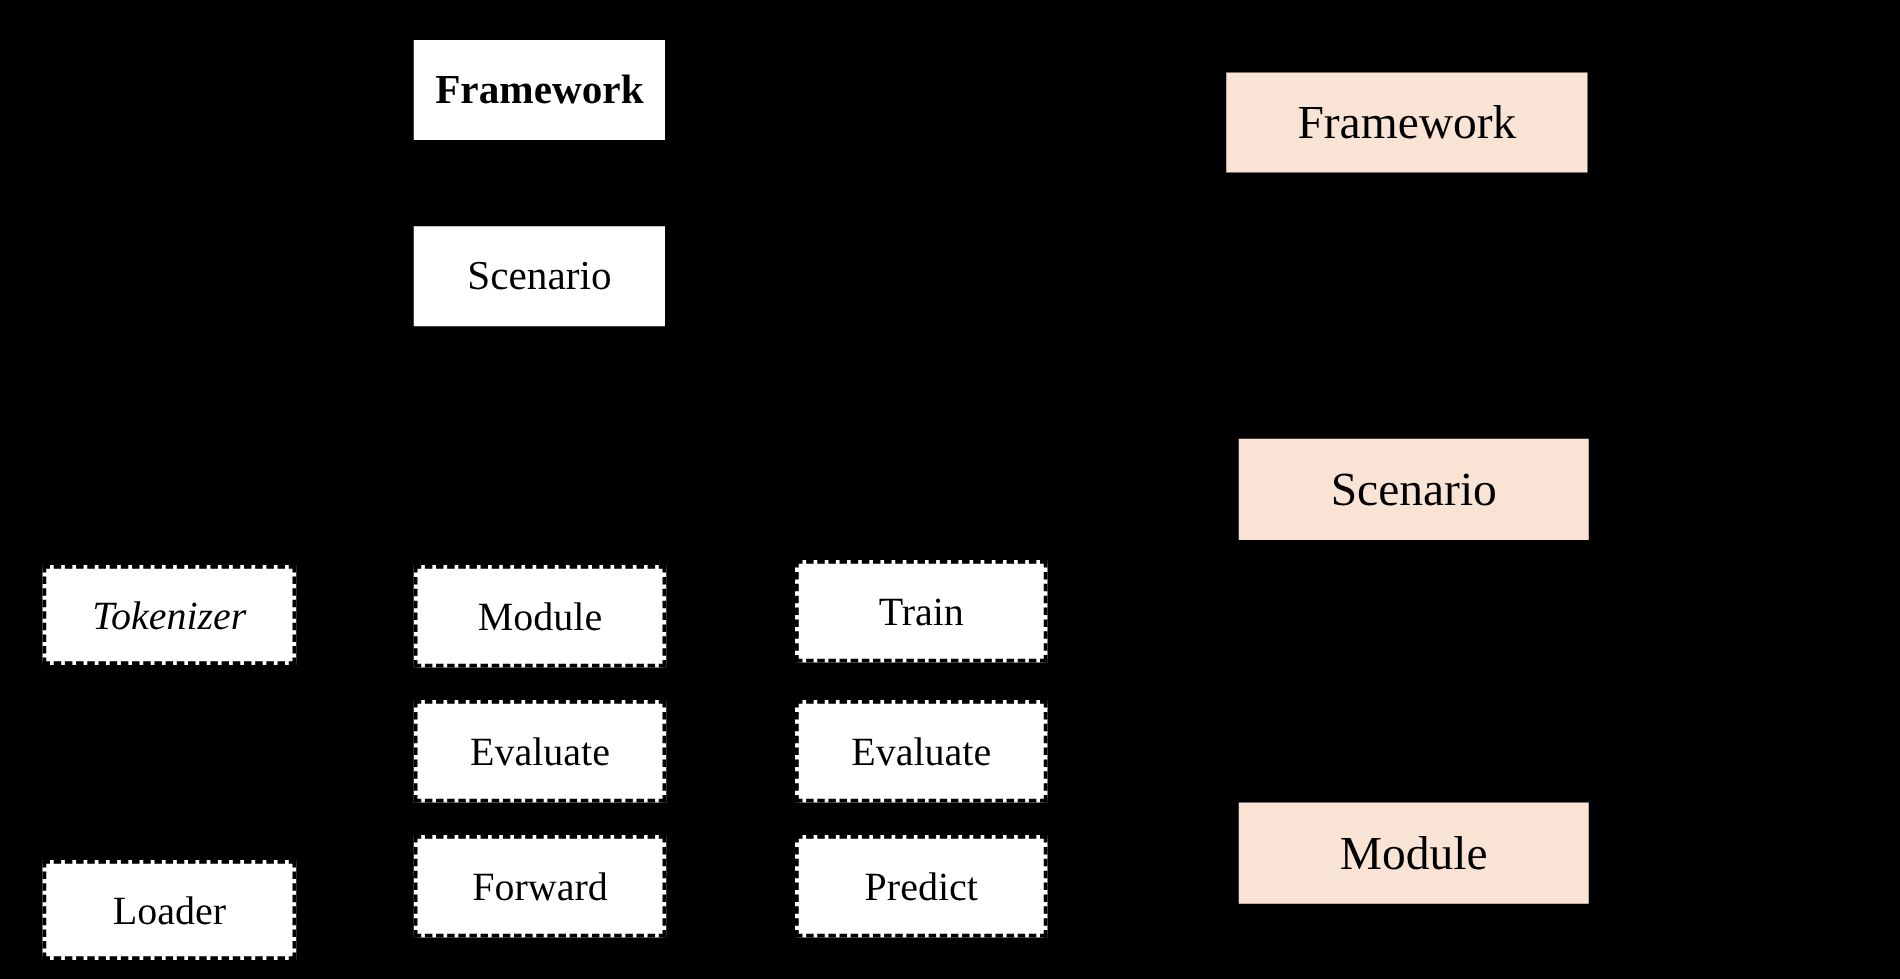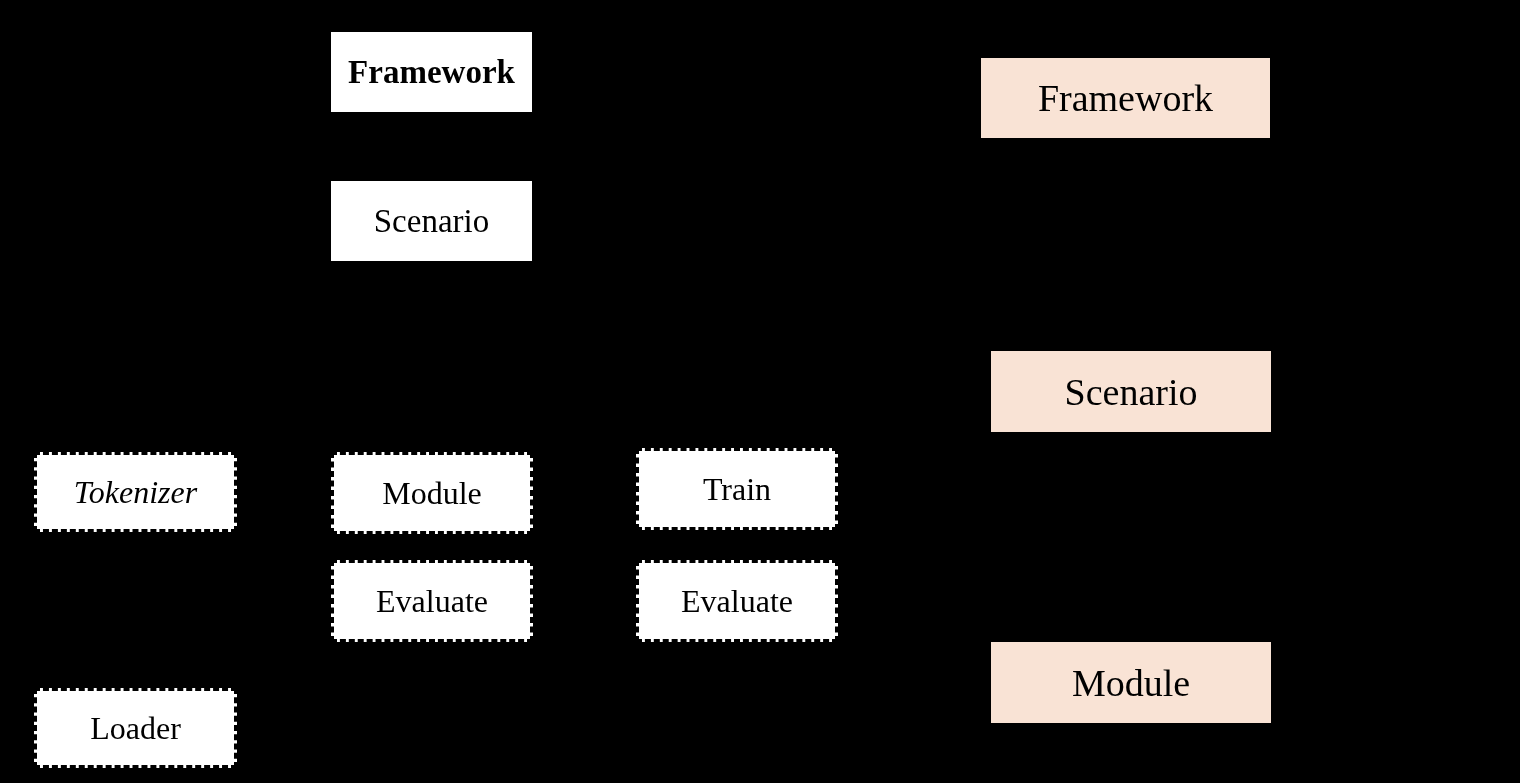--- a/index.html
+++ b/index.html
@@ -61,25 +61,27 @@
 
   <div class="node dashed-node" style="left: 34px; top: 452px; width: 203px; height: 80px; font-style: italic;">Tokenizer</div>
 
 
   <div class="node dashed-node" style="left: 34px; top: 688px; width: 203px; height: 80px;">Loader</div>
 
   <div class="node dashed-node" style="left: 331px; top: 452px; width: 202px; height: 82px;">Module</div>
 
   <div class="node dashed-node" style="left: 331px; top: 560px; width: 202px; height: 82px;">Evaluate</div>
 
+  <div class="node dashed-node" style="left: 331px; top: 668px; width: 202px; height: 82px;">Forward</div>
 
   <div class="node dashed-node" style="left: 636px; top: 448px; width: 202px; height: 82px;">Train</div>
 
   <div class="node dashed-node" style="left: 636px; top: 560px; width: 202px; height: 82px;">Evaluate</div>
 
+  <div class="node dashed-node" style="left: 636px; top: 668px; width: 202px; height: 82px;">Predict</div>
 
   <div class="node fill-node" style="left: 981px; top: 58px; width: 289px; height: 80px; background: rgb(249, 227, 213);">Framework</div>
 
   <div class="node fill-node" style="left: 991px; top: 351px; width: 280px; height: 81px; background: rgb(249, 227, 213);">Scenario</div>
 
   <div class="node fill-node" style="left: 991px; top: 642px; width: 280px; height: 81px; background: rgb(249, 227, 213);">Module</div>
 
 </div>
 
 </body></html>

